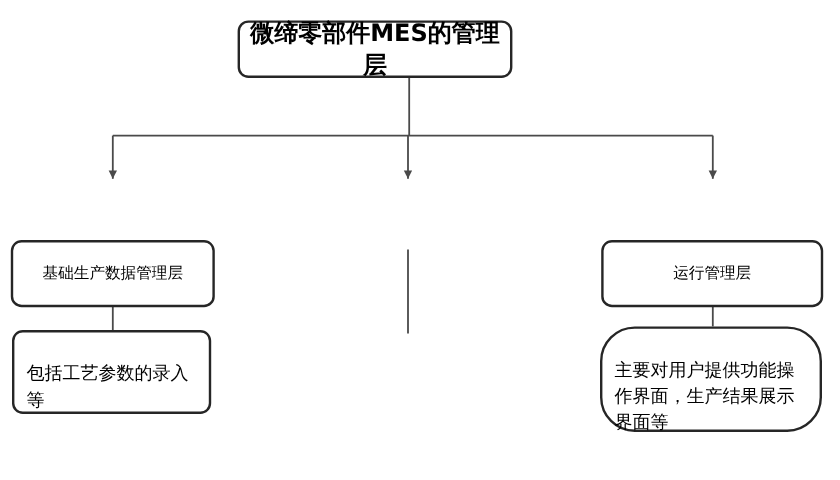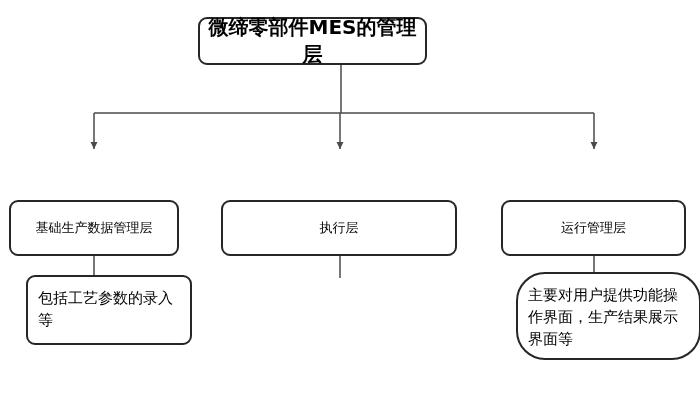--- a/index.html
+++ b/index.html
@@ -48,22 +48,21 @@
   }
   .box.layer-basic  { left: 9px;   width: 170px; }
   .box.layer-exec   { left: 221px; width: 236px; }
   .box.layer-run    { left: 501px; width: 185px; }
   .box.desc {
     display: block;
     font-size: 15px;
     font-weight: normal;
     text-align: left;
     line-height: 1.45;
-    padding: 11px 10px;
-    margin-left: 16px;
+    padding: 24px 10px;
   }
   .box.desc-basic { left: 10px;  top: 275px; width: 166px; height: 70px; }
   .box.desc-exec  { left: 219px; top: 278px; width: 238px; height: 112px; }
   .box.desc-run   { left: 500px; top: 272px; width: 185px; height: 88px; border-radius: 29px; }
 </style>
 </head>
 <body>
 
 <div class="canvas">
 
@@ -82,21 +81,20 @@
       <path d="M94,208 V275"></path>
       <path d="M340,208 V278"></path>
       <path d="M594,208 V272"></path>
     </g>
   </svg>
 
   <div class="box title">微缔零部件MES的管理层</div>
 
   <div class="box layer layer-basic">基础生产数据管理层</div>
 
-  <div class="box layer layer-exec">执行层</div>
 
   <div class="box layer layer-run">运行管理层</div>
 
   <div class="box desc desc-basic">包括工艺参数的录入等</div>
 
 
   <div class="box desc desc-run">主要对用户提供功能操作界面，生产结果展示界面等</div>
 
 </div>
 

